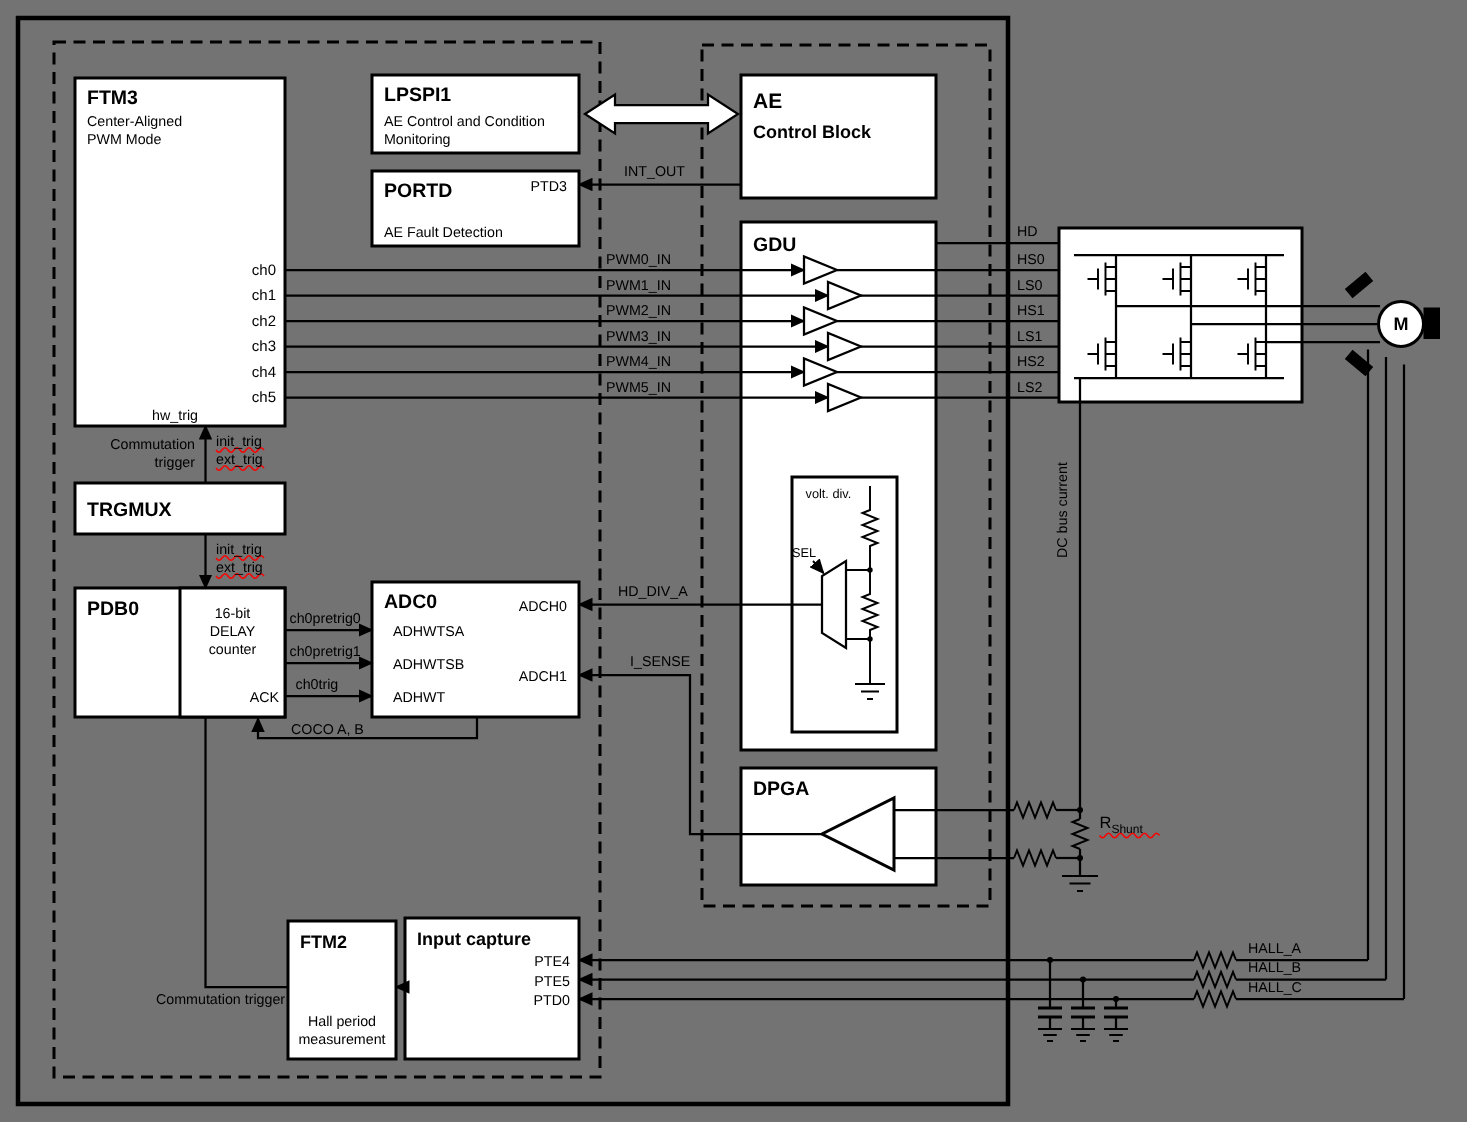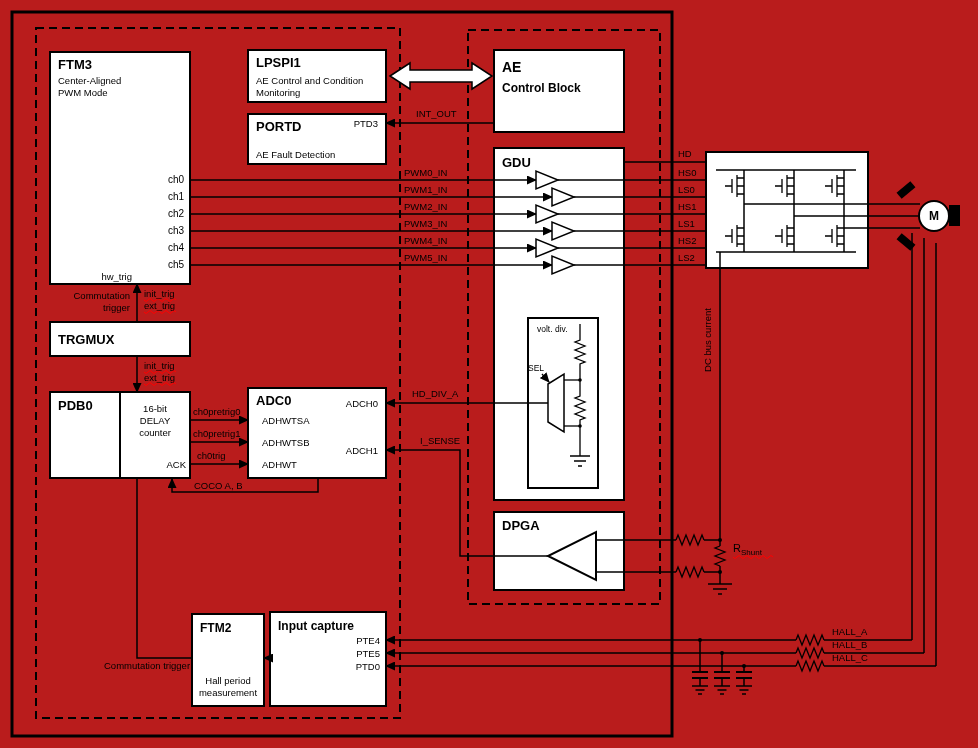--- a/index.html
+++ b/index.html
@@ -1,16 +1,16 @@
 <!DOCTYPE html>
 <html><head>
 <meta charset="utf-8">
 <style>
   html,body{margin:0;padding:0;background:#ffffff;}
-  .canvas{position:relative;width:978px;height:748px;background:#b91c1c;overflow:hidden;}
+  .canvas{position:relative;width:978px;height:748px;background:#737373;overflow:hidden;}
   svg{position:absolute;left:0;top:0;}
   svg text{font-family:"Liberation Sans","DejaVu Sans",sans-serif;fill:#000000;}
   .tb{font-weight:bold;font-size:13px;}
   .tb12{font-weight:bold;font-size:12px;}
   .tb14{font-weight:bold;font-size:14px;}
   .t{font-size:9.5px;}
   .t10{font-size:10px;}
   .ts{font-size:8.5px;}
   .mid{text-anchor:middle;}
   .end{text-anchor:end;}

